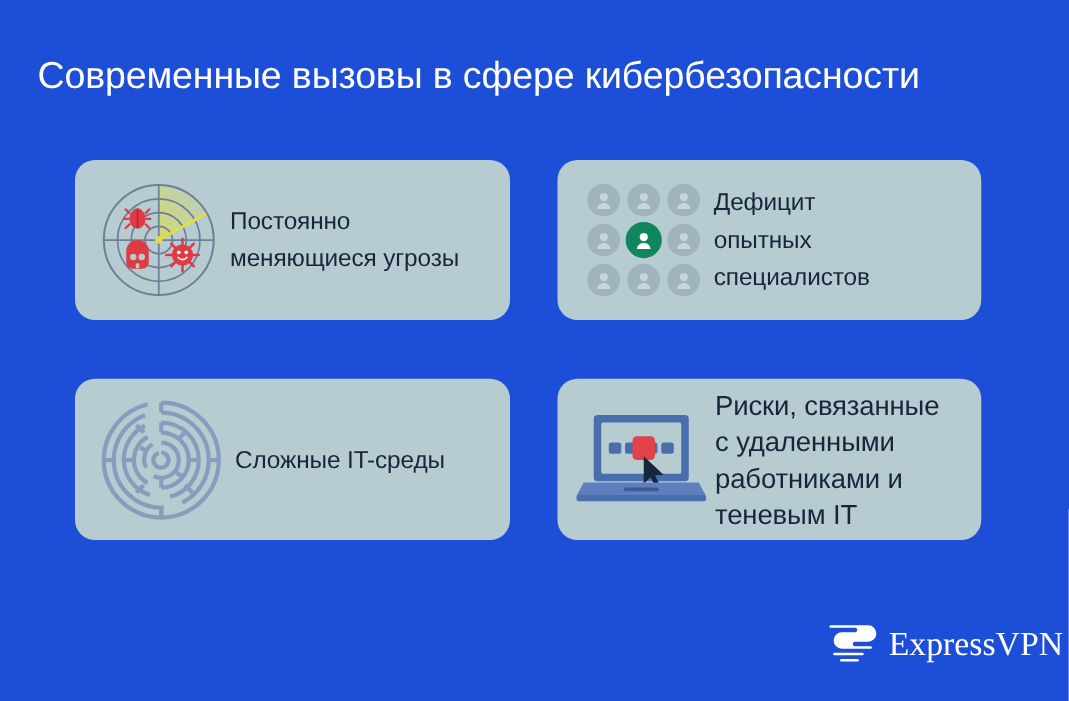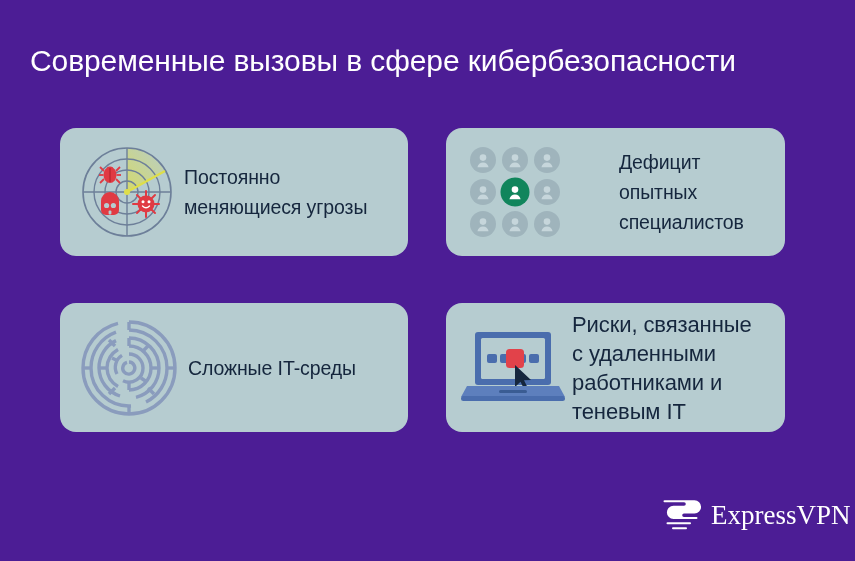--- a/index.html
+++ b/index.html
@@ -9,21 +9,21 @@
   body {
     width: 855px;
     height: 561px;
     overflow: hidden;
     font-family: "Liberation Sans", sans-serif;
   }
   #slide {
     position: relative;
     width: 855px;
     height: 561px;
-    background: #4c1d95;
+    background: #1d4ed8;
     box-sizing: border-box;
   }
   #title {
     position: absolute;
     left: 30px;
     top: 42px;
     width: 800px;
     font-size: 30px;
     line-height: 38px;
     color: #ffffff;
@@ -34,21 +34,21 @@
   .card {
     position: absolute;
     background: #b6ccd0;
     border-radius: 16px;
     display: flex;
     flex-direction: row;
     align-items: center;
     box-sizing: border-box;
   }
   #card-0 { left: 60px;  top: 128px; width: 348px; height: 128px; }
-  #card-1 { left: 446px; top: 128px; width: 339px; height: 128px; gap: 48px; }
+  #card-1 { left: 446px; top: 128px; width: 339px; height: 128px; }
   #card-2 { left: 60px;  top: 303px; width: 348px; height: 129px; }
   #card-3 { left: 446px; top: 303px; width: 339px; height: 129px; }
 
   .icon-wrap {
     flex: 0 0 auto;
     display: flex;
     align-items: center;
     justify-content: center;
   }
   #card-0 .icon-wrap { width: 110px; margin-left: 12px; }

